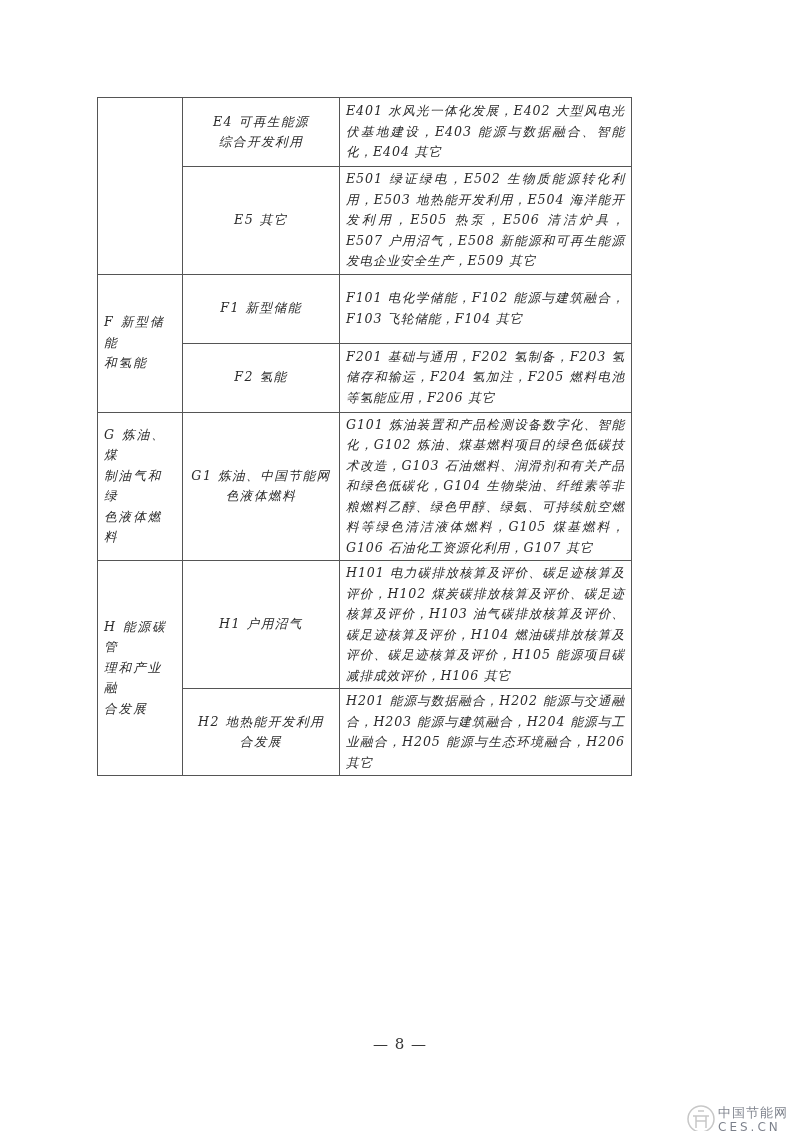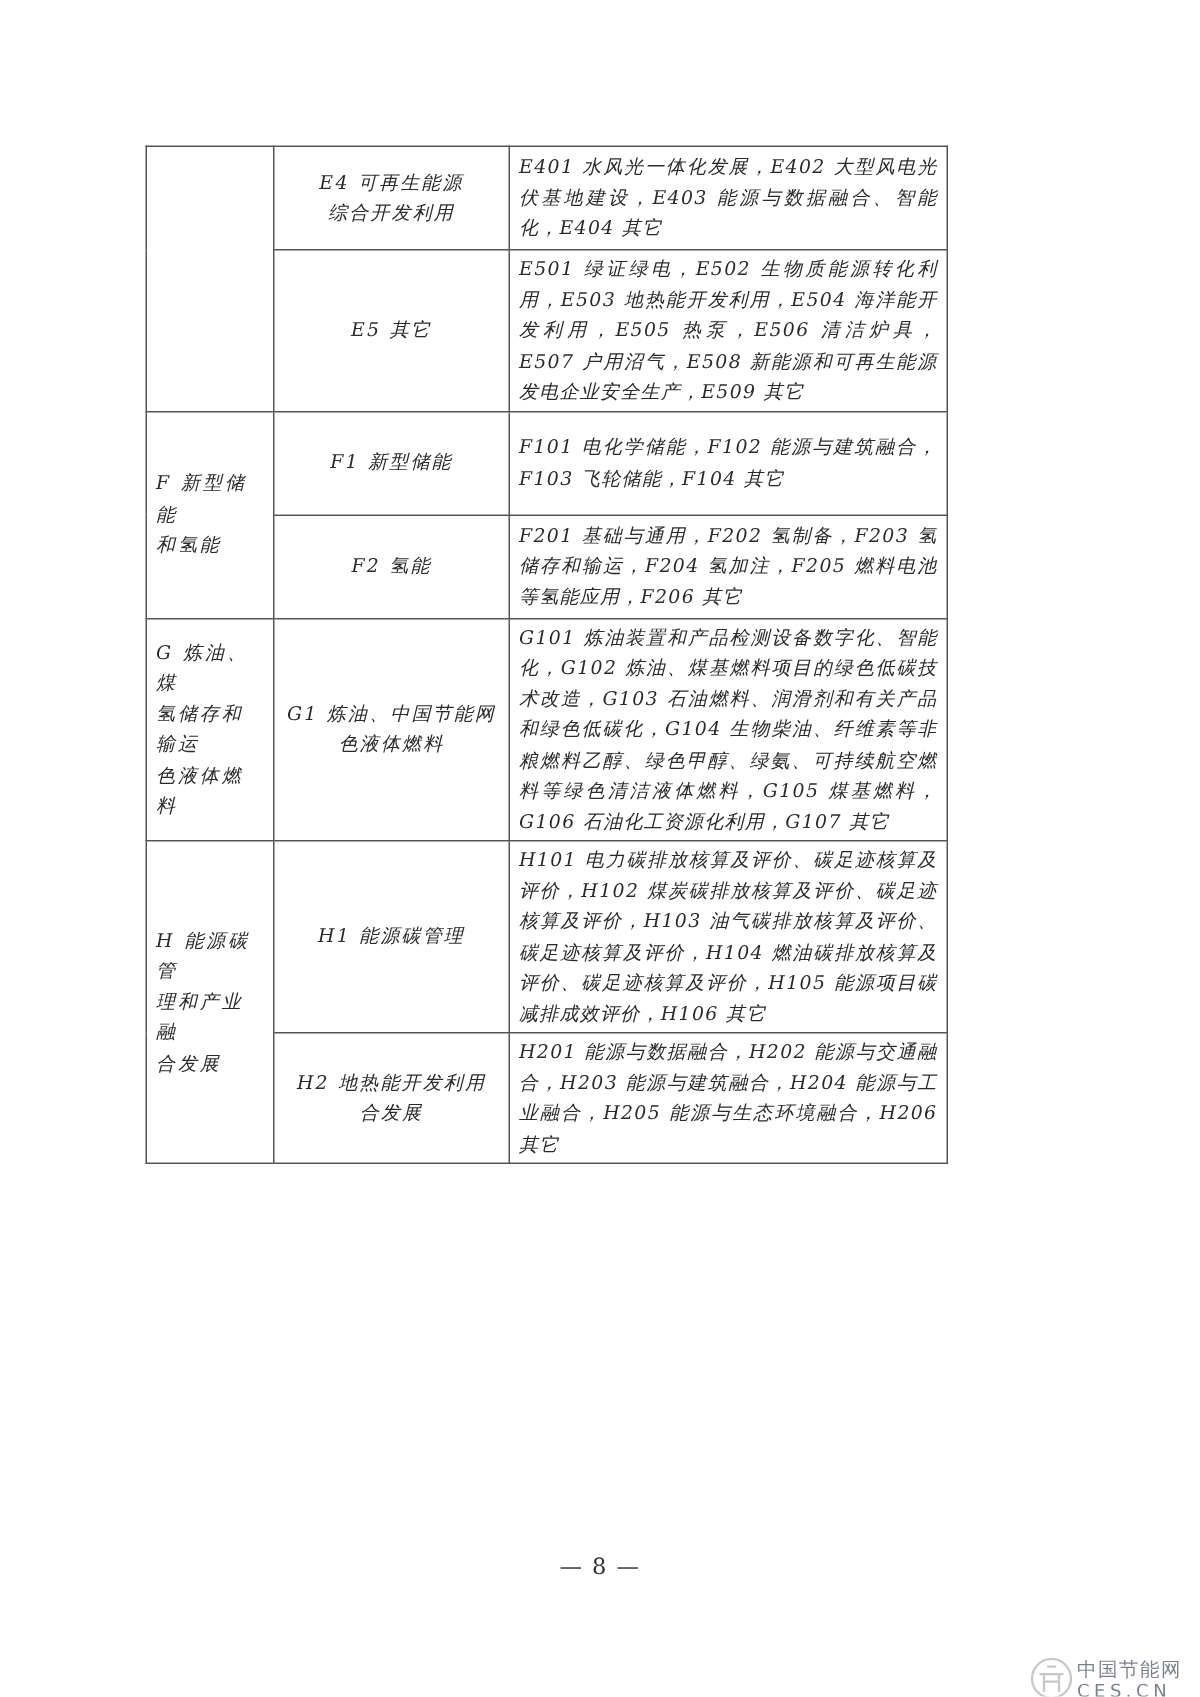--- a/index.html
+++ b/index.html
@@ -64,37 +64,37 @@
       <td class="c3">F101 电化学储能，F102 能源与建筑融合，F103 飞轮储能，F104 其它</td>
     </tr>
     <tr style="height:69px">
       <td class="c2">F2 氢能</td>
       <td class="c3">F201 基础与通用，F202 氢制备，F203 氢储存和输运，F204 氢加注，F205 燃料电池等氢能应用，F206 其它</td>
     </tr>
 
     <tr style="height:128px">
       <td class="c1">
         <span>G 炼油、煤</span>
-        <span>氢储存和输运</span>
+        <span>制油气和绿</span>
         <span>色液体燃料</span>
       </td>
       <td class="c2">
         <span>G1 炼油、中国节能网</span>
         <span>色液体燃料</span>
       </td>
       <td class="c3">G101 炼油装置和产品检测设备数字化、智能化，G102 炼油、煤基燃料项目的绿色低碳技术改造，G103 石油燃料、润滑剂和有关产品和绿色低碳化，G104 生物柴油、纤维素等非粮燃料乙醇、绿色甲醇、绿氨、可持续航空燃料等绿色清洁液体燃料，G105 煤基燃料，G106 石油化工资源化利用，G107 其它</td>
     </tr>
 
     <tr style="height:105px">
       <td class="c1" rowspan="2">
         <span>H 能源碳管</span>
         <span>理和产业融</span>
         <span>合发展</span>
       </td>
-      <td class="c2">H1 能源碳管理</td>
+      <td class="c2">H1 户用沼气</td>
       <td class="c3">H101 电力碳排放核算及评价、碳足迹核算及评价，H102 煤炭碳排放核算及评价、碳足迹核算及评价，H103 油气碳排放核算及评价、碳足迹核算及评价，H104 燃油碳排放核算及评价、碳足迹核算及评价，H105 能源项目碳减排成效评价，H106 其它</td>
     </tr>
     <tr style="height:69px">
       <td class="c2">
         <span>H2 地热能开发利用</span>
         <span>合发展</span>
       </td>
       <td class="c3">H201 能源与数据融合，H202 能源与交通融合，H203 能源与建筑融合，H204 能源与工业融合，H205 能源与生态环境融合，H206 其它</td>
     </tr>
   </tbody>

